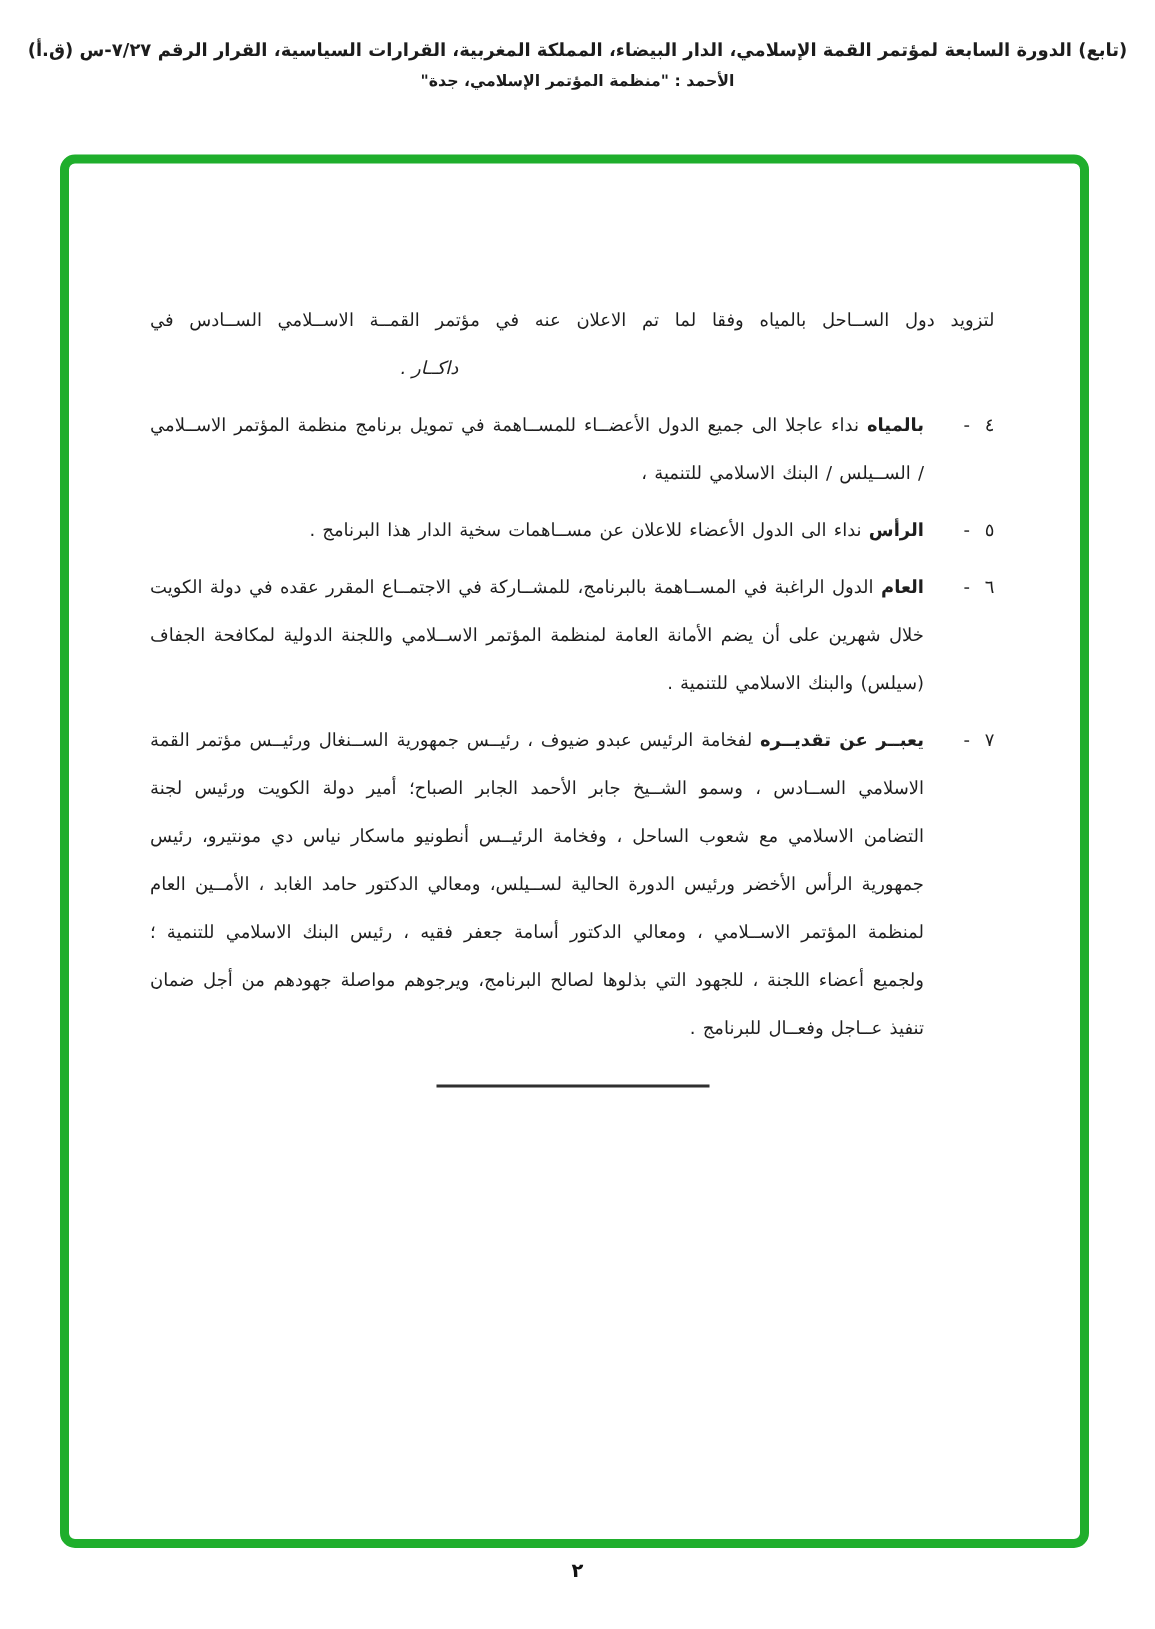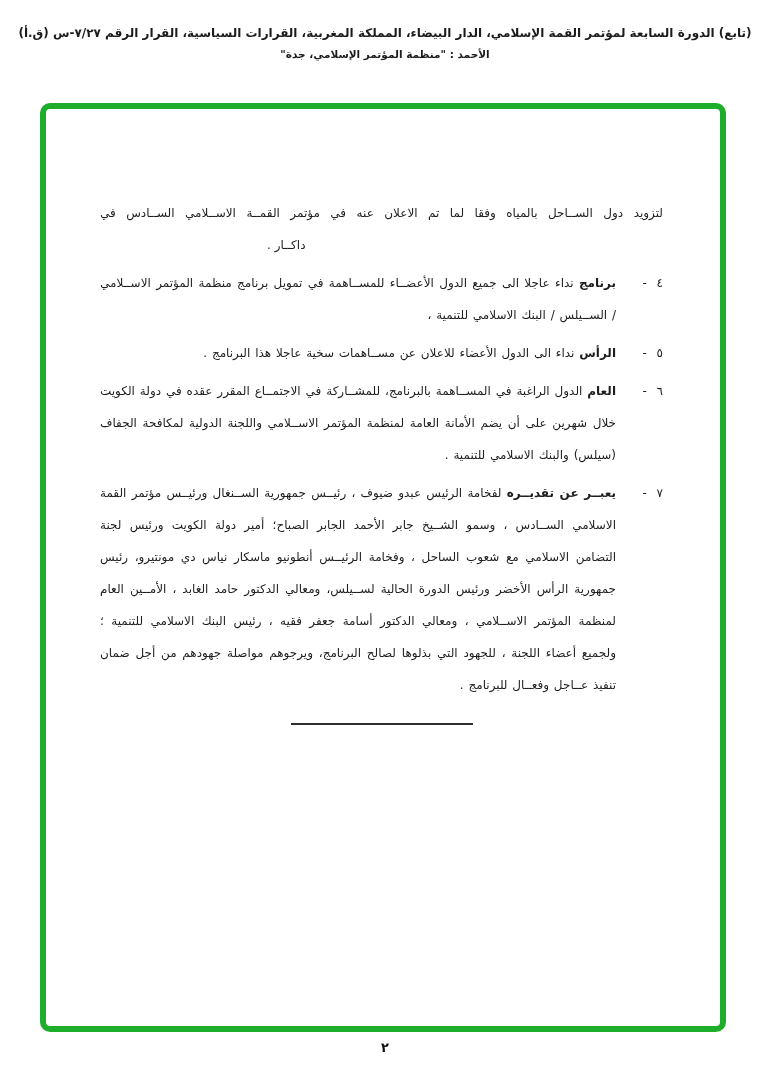--- a/index.html
+++ b/index.html
@@ -64,20 +64,21 @@
   }
   .intro-line1 {
     text-align: justify;
     text-align-last: justify;
     word-spacing: 1px;
   }
   .intro-line2 {
     text-align: right;
     padding-left: 167px;
     text-align-last: left;
+    font-style: italic;
   }
   .res-item {
     display: flex;
     direction: rtl;
     margin-top: 6px;
   }
   .res-item .num {
     flex: none;
     width: 47px;
     text-align: right;
@@ -126,26 +127,26 @@
 
   <div class="doc-body">
 
     <div>
       <div class="intro-line1">لتزويد دول الســاحل بالمياه وفقا لما تم الاعلان عنه في مؤتمر القمــة الاســلامي الســادس في</div>
       <div class="intro-line2">داكــار .</div>
     </div>
 
     <div class="res-item">
       <div class="num">٤ -</div>
-      <div class="txt"><span class="lead">برنامج</span><span> نداء عاجلا الى جميع الدول الأعضــاء للمســاهمة في تمويل برنامج منظمة المؤتمر الاســلامي / الســيلس / البنك الاسلامي للتنمية ،</span></div>
+      <div class="txt"><span class="lead">بالمياه</span><span> نداء عاجلا الى جميع الدول الأعضــاء للمســاهمة في تمويل برنامج منظمة المؤتمر الاســلامي / الســيلس / البنك الاسلامي للتنمية ،</span></div>
     </div>
 
     <div class="res-item">
       <div class="num">٥ -</div>
-      <div class="txt"><span class="lead">الرأس</span><span> نداء الى الدول الأعضاء للاعلان عن مســاهمات سخية عاجلا هذا البرنامج .</span></div>
+      <div class="txt"><span class="lead">الرأس</span><span> نداء الى الدول الأعضاء للاعلان عن مســاهمات سخية الدار هذا البرنامج .</span></div>
     </div>
 
     <div class="res-item">
       <div class="num">٦ -</div>
       <div class="txt"><span class="lead">العام</span><span> الدول الراغبة في المســاهمة بالبرنامج، للمشــاركة في الاجتمــاع المقرر عقده في دولة الكويت خلال شهرين على أن يضم الأمانة العامة لمنظمة المؤتمر الاســلامي واللجنة الدولية لمكافحة الجفاف (سيلس) والبنك الاسلامي للتنمية .</span></div>
     </div>
 
     <div class="res-item">
       <div class="num">٧ -</div>
       <div class="txt"><span class="lead">يعبــر عن تقديــره</span><span> لفخامة الرئيس عبدو ضيوف ، رئيــس جمهورية الســنغال ورئيــس مؤتمر القمة الاسلامي الســادس ، وسمو الشــيخ جابر الأحمد الجابر الصباح؛ أمير دولة الكويت ورئيس لجنة التضامن الاسلامي مع شعوب الساحل ، وفخامة الرئيــس أنطونيو ماسكار نياس دي مونتيرو، رئيس جمهورية الرأس الأخضر ورئيس الدورة الحالية لســيلس، ومعالي الدكتور حامد الغابد ، الأمــين العام لمنظمة المؤتمر الاســلامي ، ومعالي الدكتور أسامة جعفر فقيه ، رئيس البنك الاسلامي للتنمية ؛ ولجميع أعضاء اللجنة ، للجهود التي بذلوها لصالح البرنامج، ويرجوهم مواصلة جهودهم من أجل ضمان تنفيذ عــاجل وفعــال للبرنامج .</span></div>

